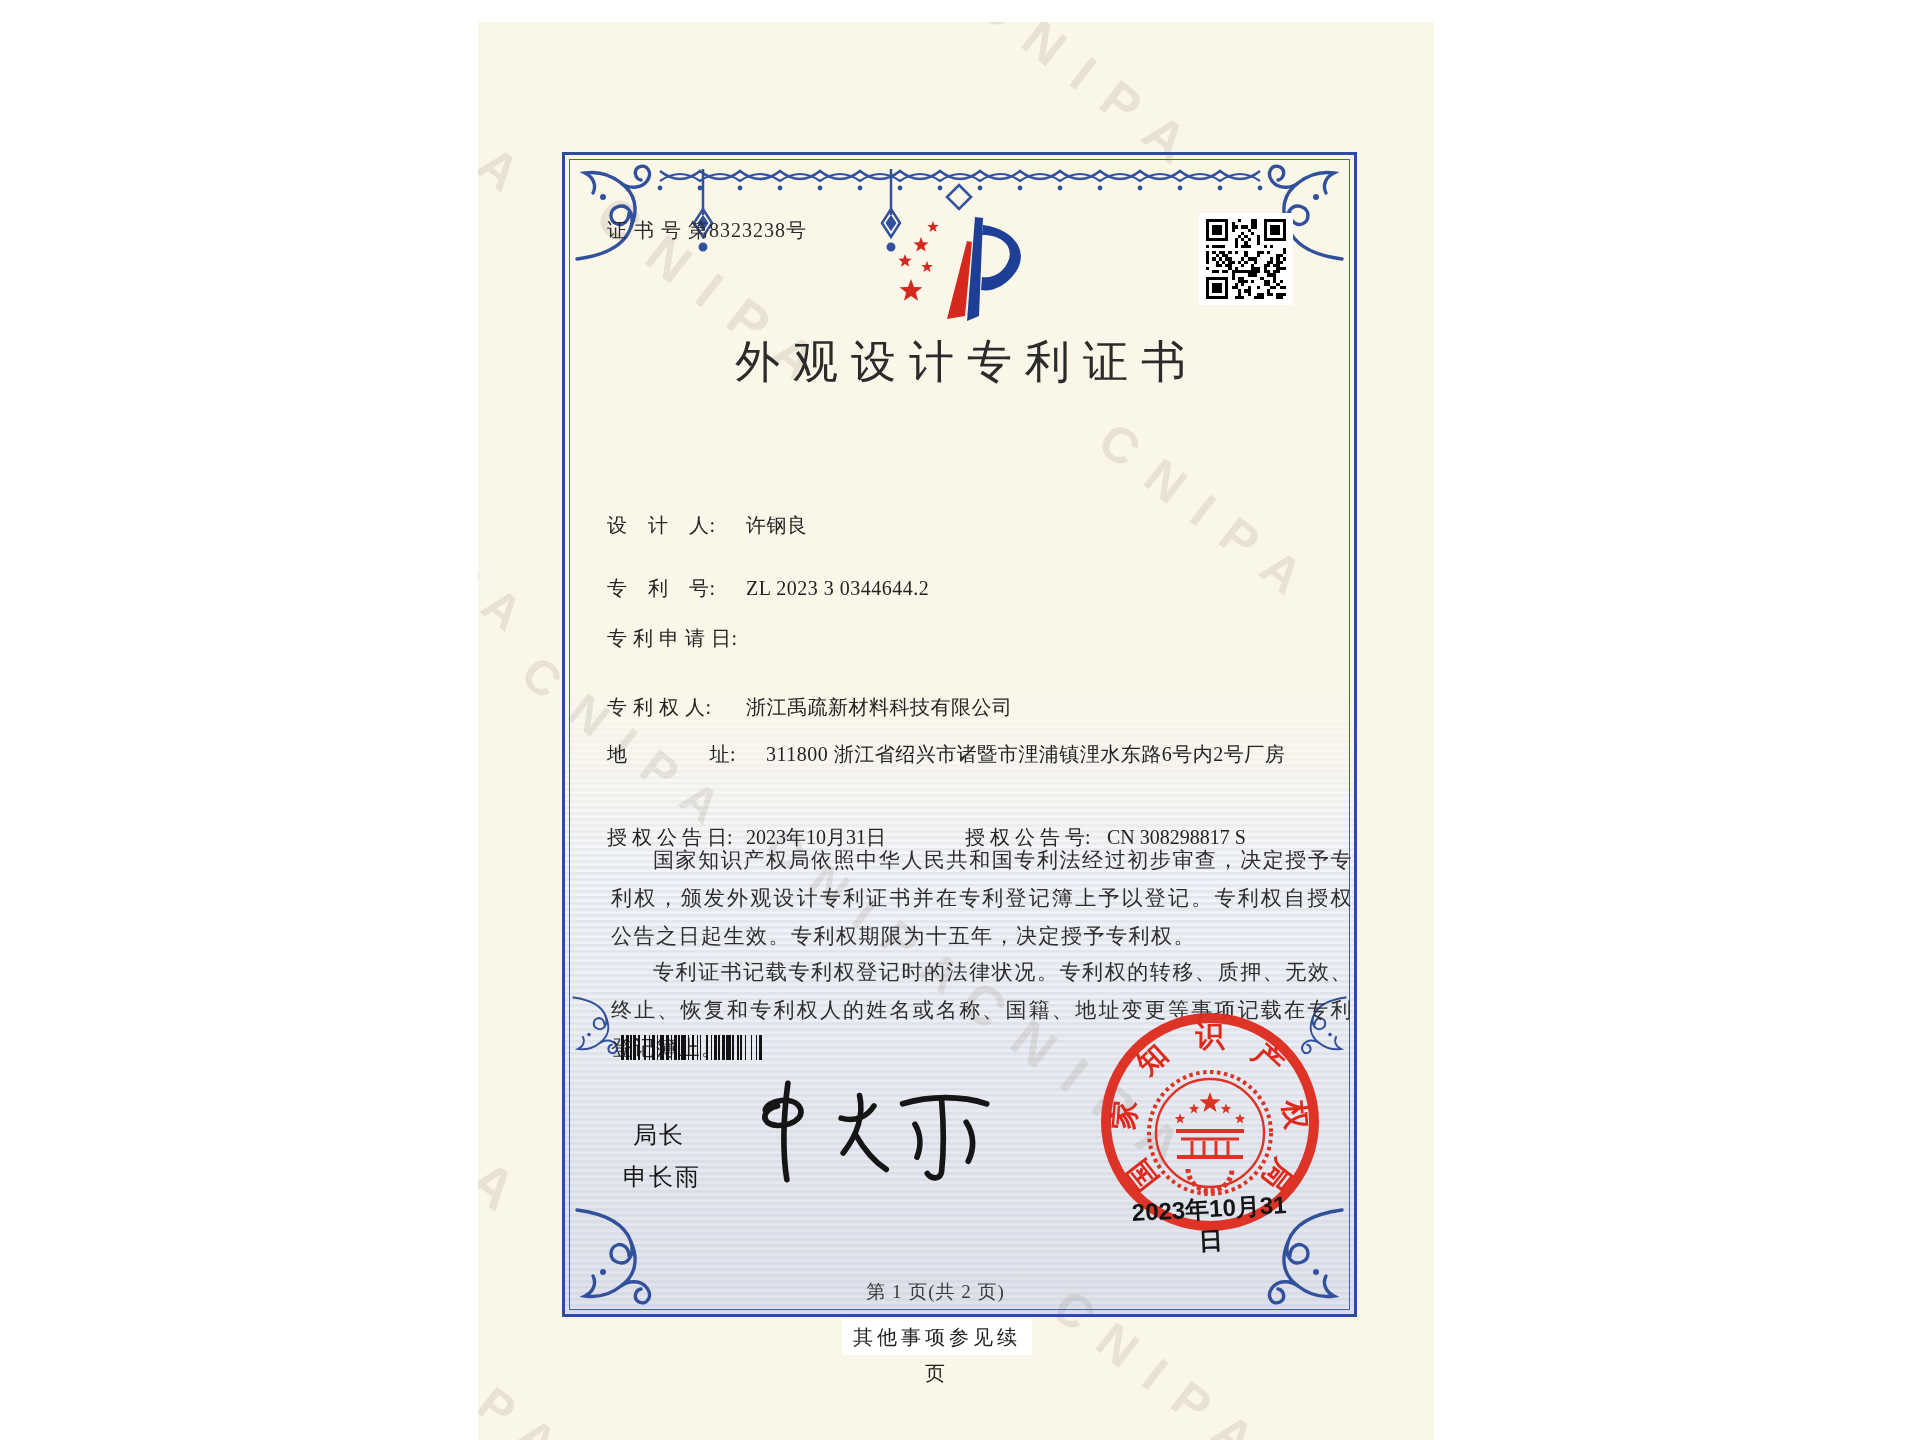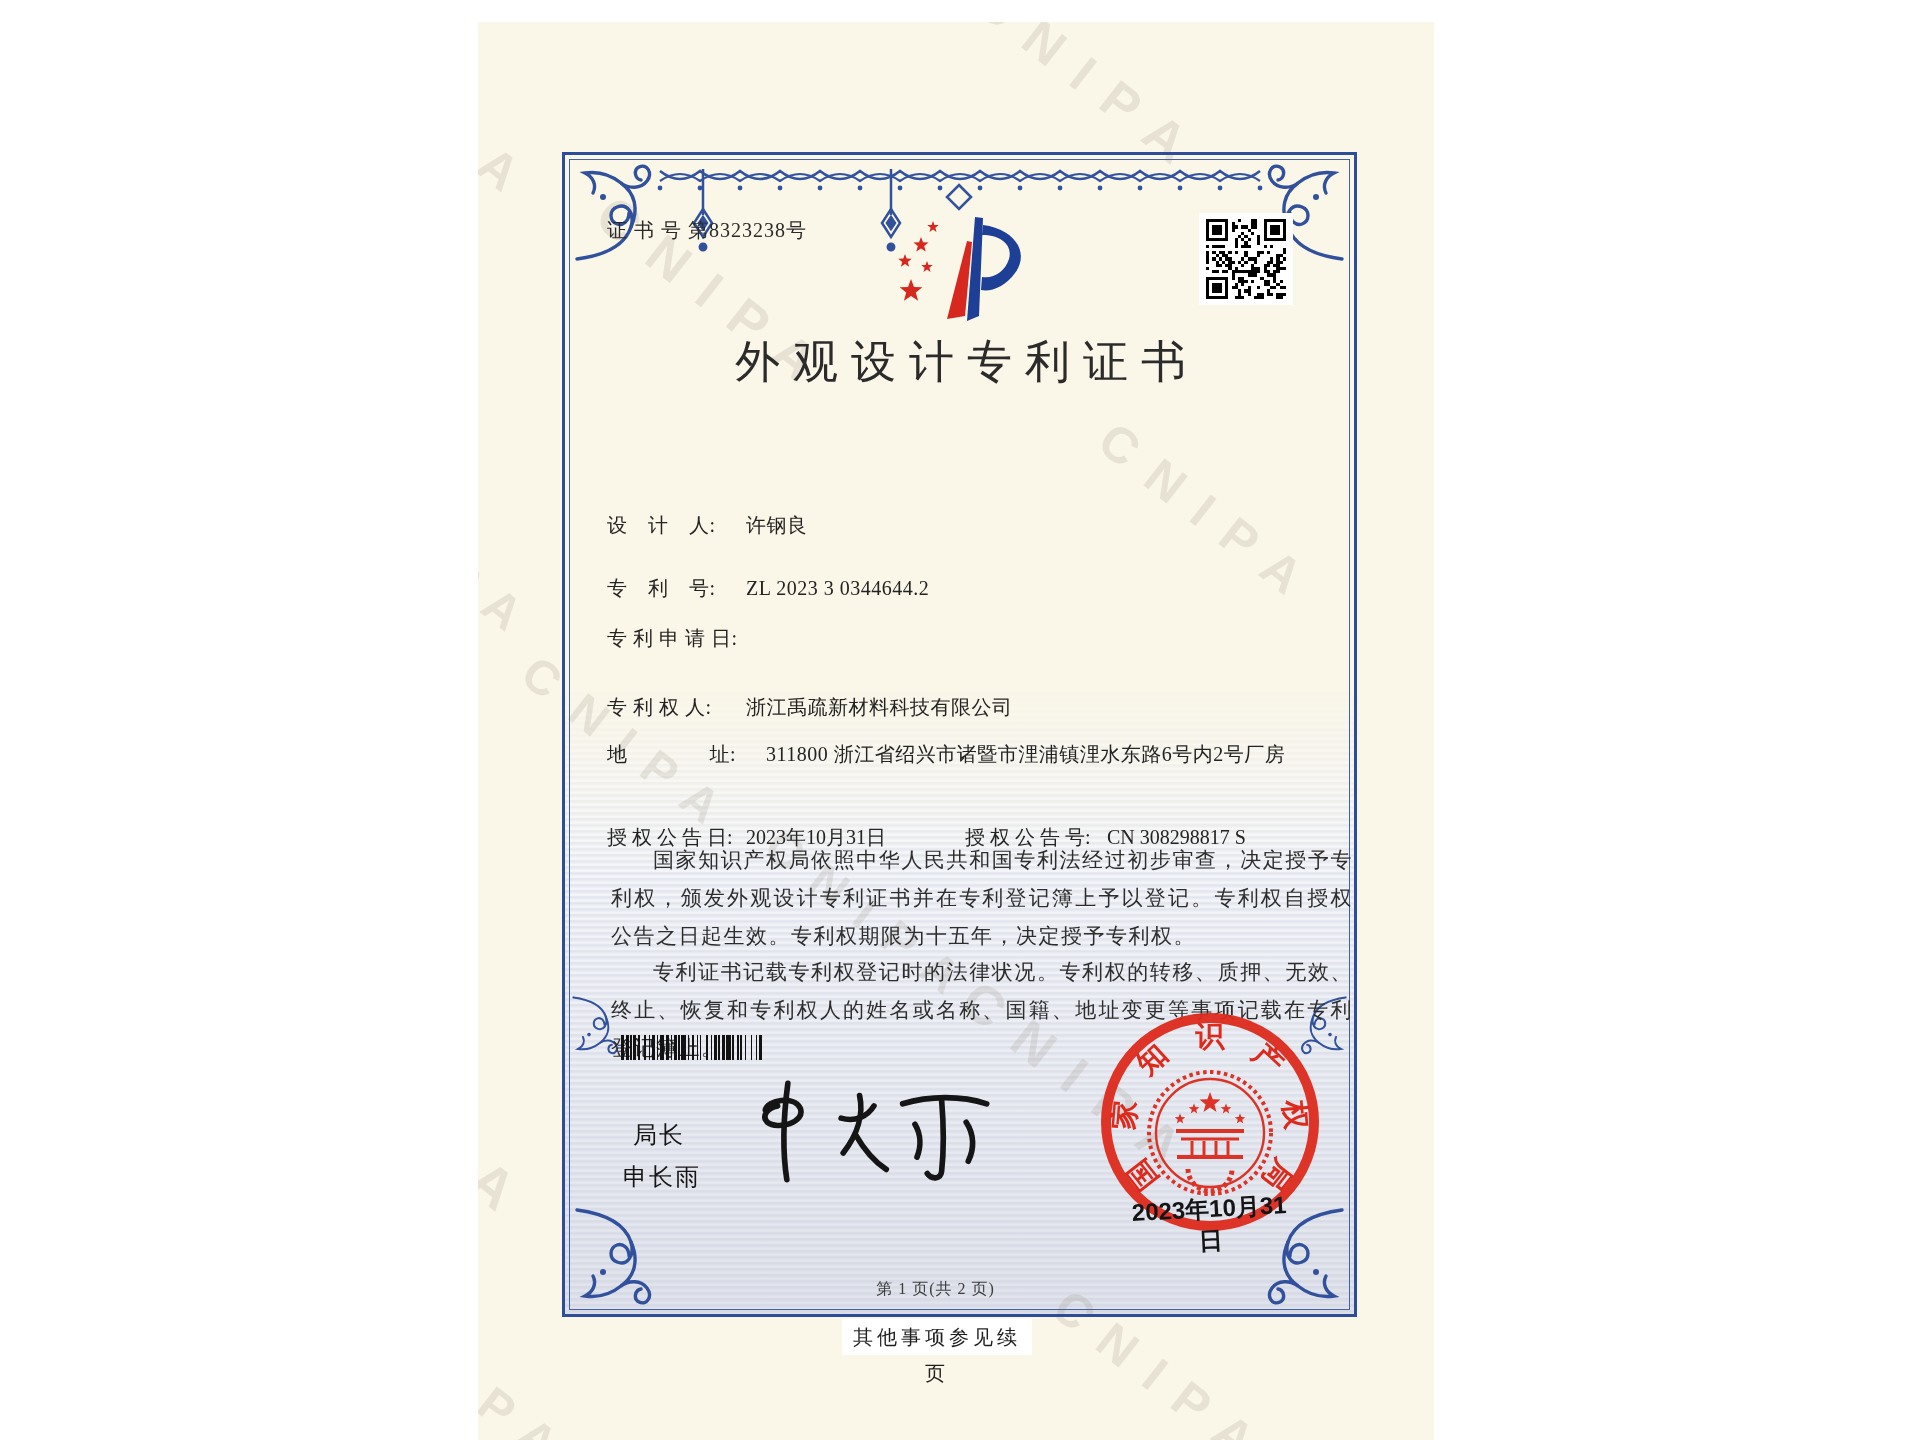--- a/index.html
+++ b/index.html
@@ -69,21 +69,21 @@
   .signer-title{position:absolute;left:68px;top:964px;font-size:24px;color:#161616;letter-spacing:2px;}
   .signer-name{position:absolute;left:58px;top:1006px;font-size:24px;color:#161616;letter-spacing:2px;}
   .signature{position:absolute;left:188px;top:918px;width:246px;height:118px;}
   .seal{position:absolute;left:524px;top:848px;width:242px;height:242px;}
   .seal-date{
     position:absolute;left:560px;top:1038px;width:170px;text-align:center;
     font-size:24px;font-weight:bold;color:#151515;transform:rotate(-3deg);letter-spacing:0px;
     font-family:"Liberation Sans","DejaVu Sans",sans-serif;
   }
   .page-no{
-    position:absolute;left:0;top:1124px;width:100%;text-align:center;font-size:16px;color:#3c3c3c;
+    position:absolute;left:0;top:1124px;width:100%;text-align:center;font-size:19px;color:#3c3c3c;
     transform:translateX(-24px);letter-spacing:1px;
   }
   .continuation{
     position:absolute;left:364px;top:1297px;width:190px;height:36px;background:#ffffff;
     font-size:20px;color:#1e1e1e;letter-spacing:4px;text-align:center;line-height:36px;
   }
 </style>
 </head>
 <body>
 

